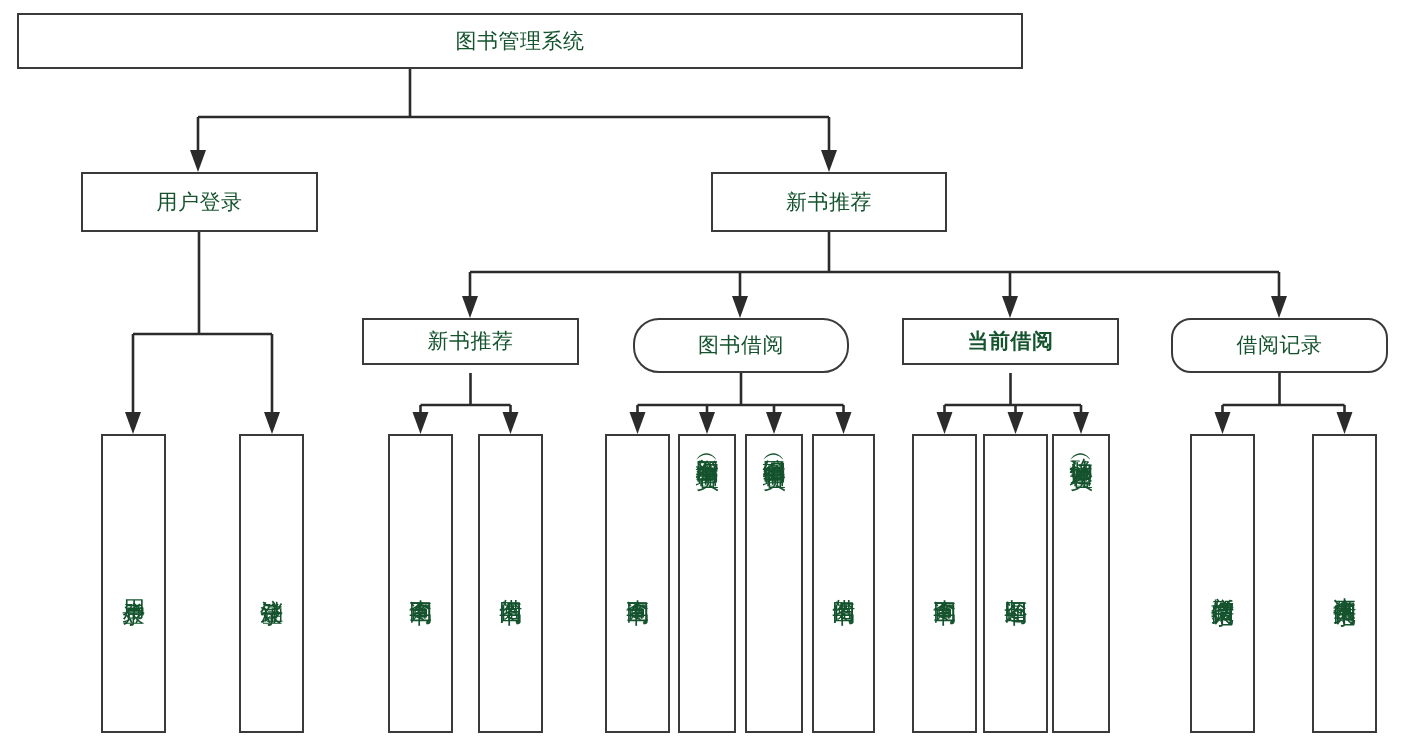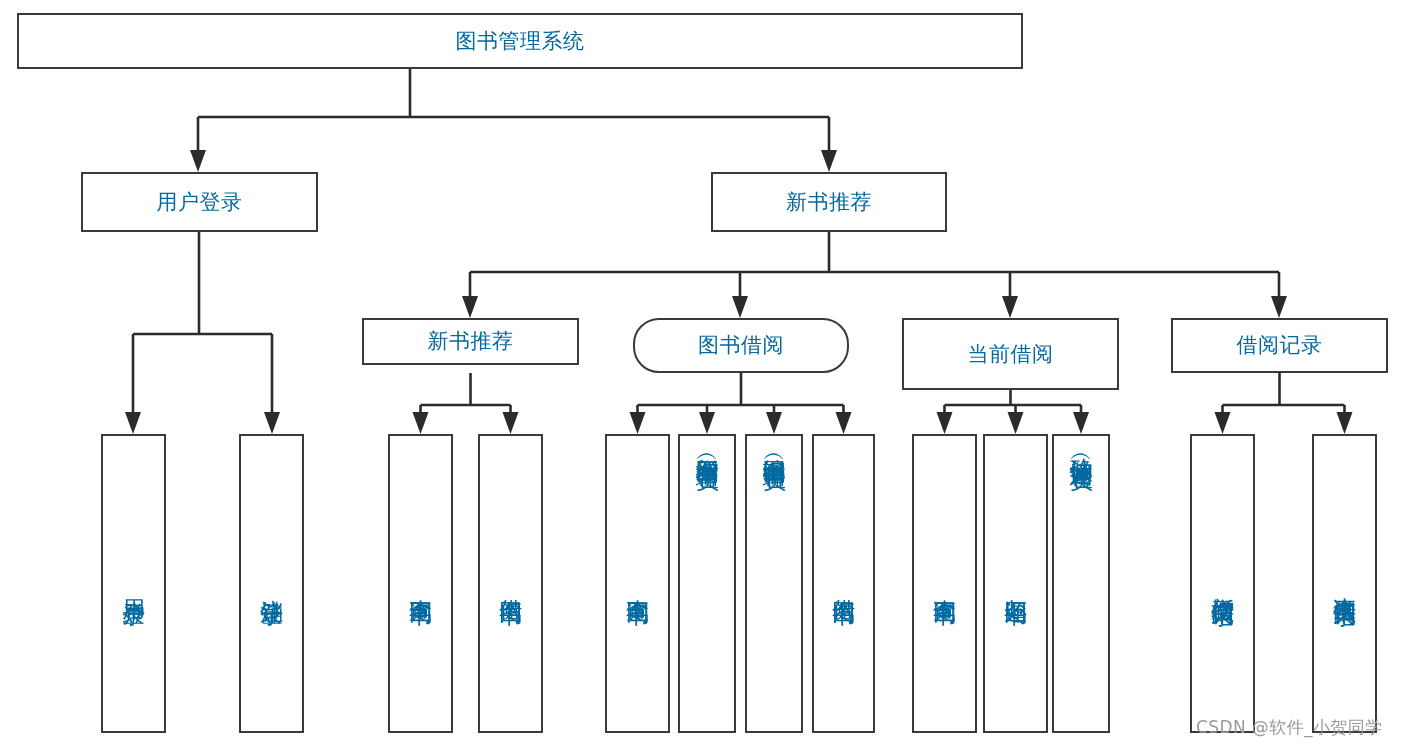--- a/index.html
+++ b/index.html
@@ -42,21 +42,21 @@
     display: flex;
     align-items: center;
     justify-content: center;
     color: #1d1d1d;
   }
   .node .label {
     display: block;
     text-align: left;
     line-height: 1.0;
     white-space: nowrap;
-    color: #0369a1;
+    color: #14532d;
   }
   
   .node.horiz .label {
     font-size: 21px;
     letter-spacing: 0.5px;
   }
   .node.root .label {
     font-size: 21px;
   }
   
@@ -158,24 +158,24 @@
       </div>
       <div class="node horiz" style="left: 711px; top: 172px; width: 236px; height: 60px;">
         <span class="label">新书推荐</span>
       </div>
       <div class="node horiz" style="left: 362px; top: 318px; width: 217px; height: 47px;">
         <span class="label">新书推荐</span>
       </div>
       <div class="node horiz" style="left: 633px; top: 318px; width: 216px; height: 55px; border-radius: 26px;">
         <span class="label">图书借阅</span>
       </div>
-      <div class="node horiz" style="left: 902px; top: 318px; width: 217px; height: 72px;">
+      <div class="node horiz" style="left: 902px; top: 318px; width: 217px; height: 47px; font-weight: bold;">
         <span class="label">当前借阅</span>
       </div>
-      <div class="node horiz" style="left: 1171px; top: 318px; width: 217px; height: 55px;">
+      <div class="node horiz" style="left: 1171px; top: 318px; width: 217px; height: 55px; border-radius: 20px;">
         <span class="label">借阅记录</span>
       </div>
       <div class="node vert center" style="left: 101px; top: 434px; width: 65px; height: 299px;">
         <span class="label">用户登录</span>
       </div>
       <div class="node vert center" style="left: 239px; top: 434px; width: 65px; height: 299px;">
         <span class="label">注销登录</span>
       </div>
       <div class="node vert center" style="left: 388px; top: 434px; width: 65px; height: 299px;">
         <span class="label">查询图书</span>
@@ -205,15 +205,14 @@
         <span class="label">确认归还（管理员）</span>
       </div>
       <div class="node vert center" style="left: 1190px; top: 434px; width: 65px; height: 299px;">
         <span class="label">新增借阅记录</span>
       </div>
       <div class="node vert center" style="left: 1312px; top: 434px; width: 65px; height: 299px;">
         <span class="label">查询借阅记录</span>
       </div>
     </div>
 
-  <div class="watermark" style="left: 1196px; top: 716px;">CSDN @软件_小贺同学</div>
 
 </div>
 
 </body></html>

